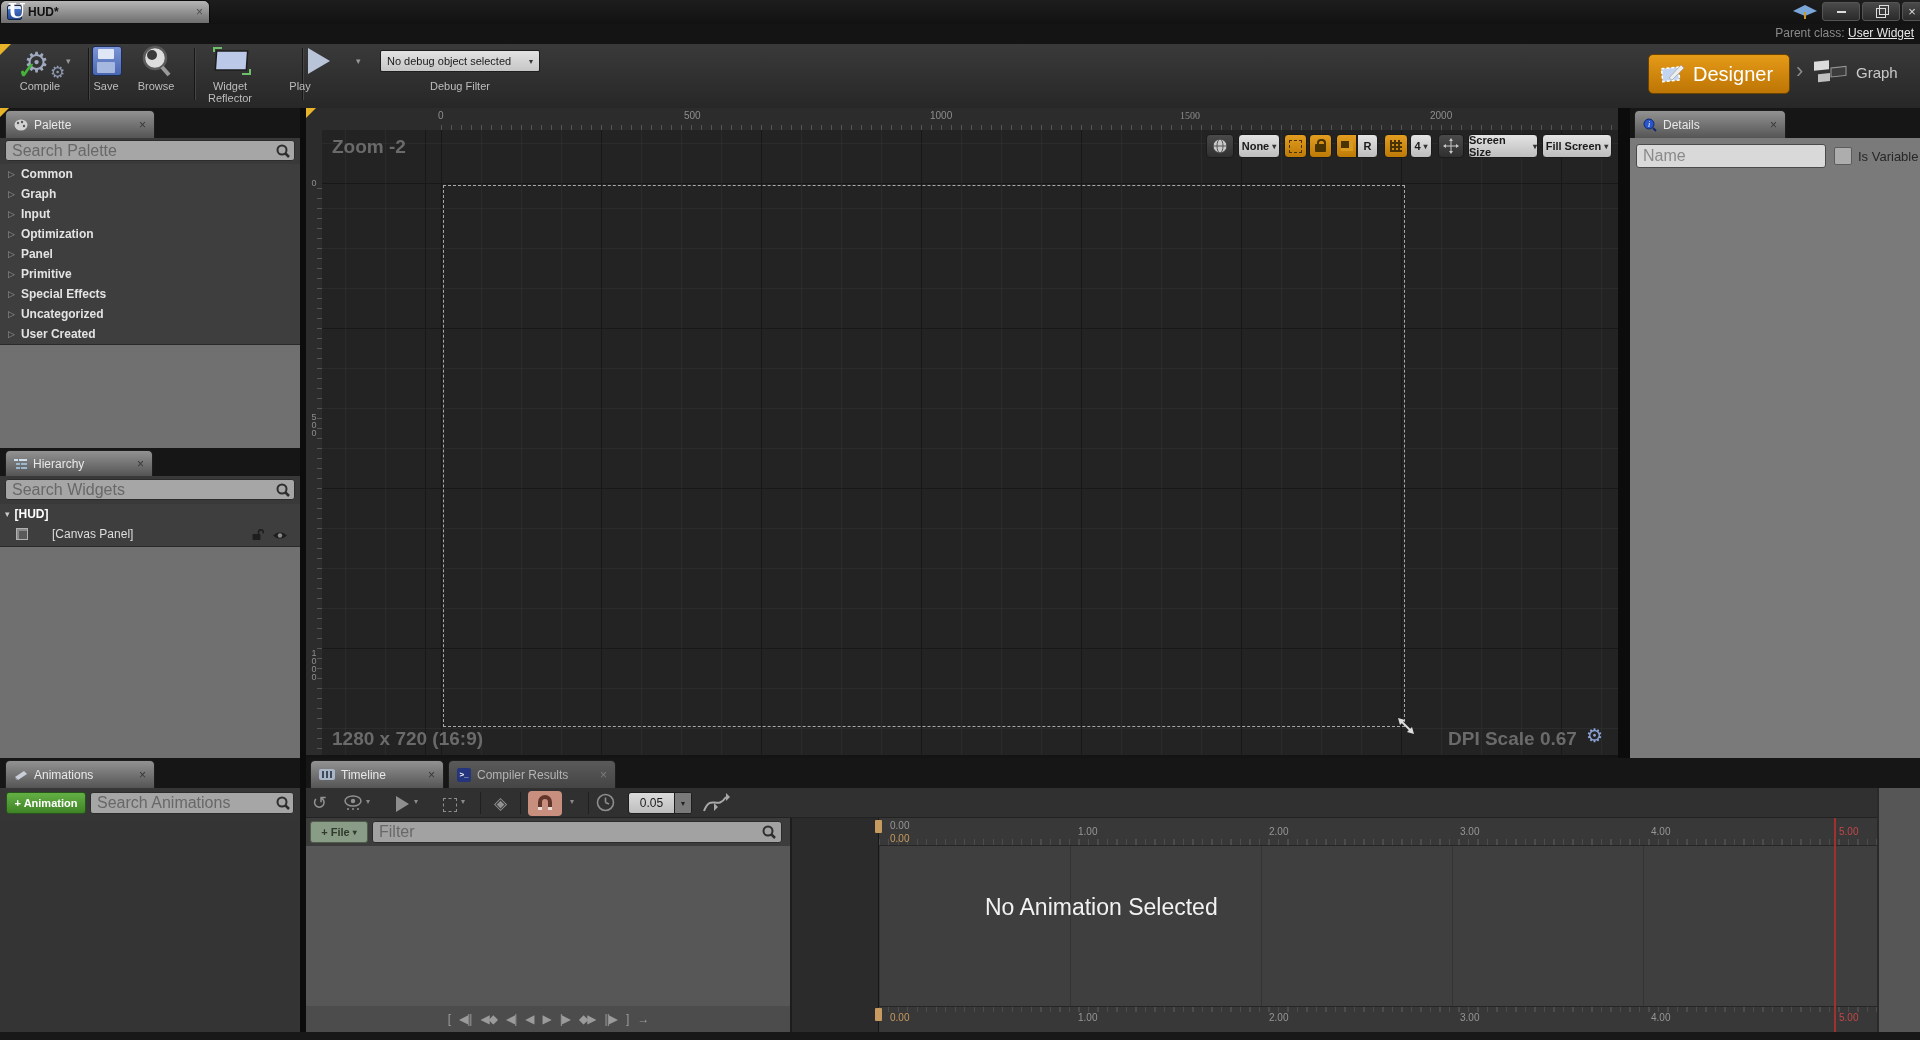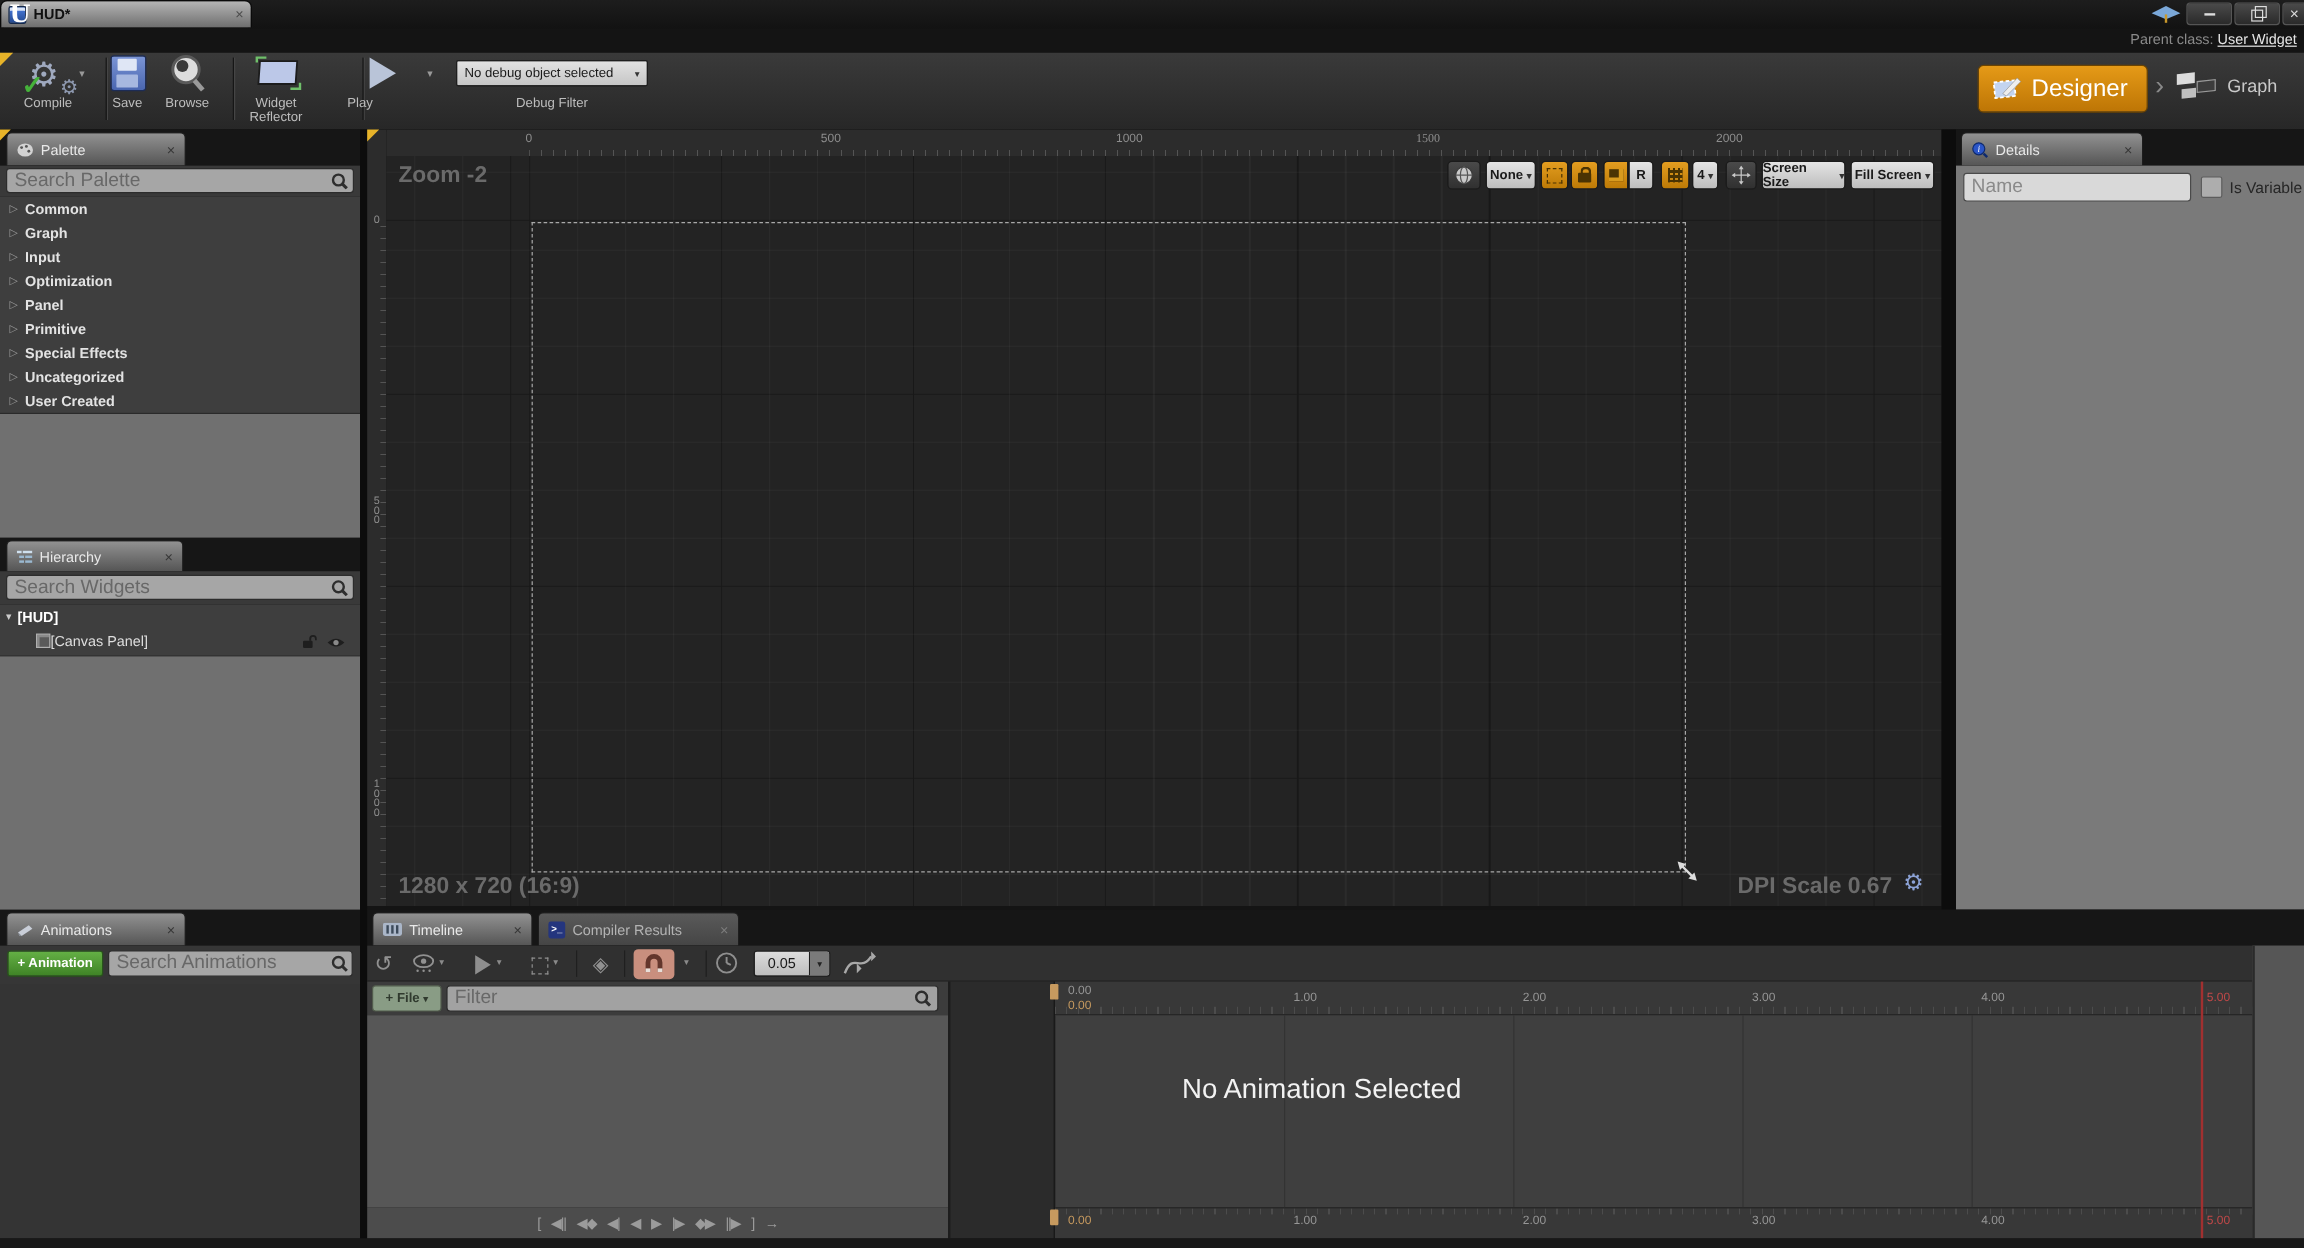--- a/index.html
+++ b/index.html
@@ -229,21 +229,21 @@
   <input class="sinput" style="left: 5px; top: 479px; width: 290px; height: 21px;" placeholder="Search Widgets">
   <svg class="mag" style="left:276px;top:483px;" width="14" height="14">
       <circle cx="6" cy="6" r="4.5" fill="none" stroke="#2e2e2e" stroke-width="2"></circle>
       <line x1="9" y1="9" x2="13" y2="13" stroke="#2e2e2e" stroke-width="2.5"></line>
     </svg>
   <div class="abs" style="left:0;top:504px;width:300px;height:42px;background:#3e3e3e;">
     <div class="flex" style="height:20px;gap:5px;padding-left:5px;">
       <span style="font-size:9px;color:#ccc;">▾</span>
       <span style="font-size:12px;font-weight:bold;color:#fff;">[HUD]</span>
     </div>
-    <div class="flex" style="height:20px;gap:0;padding-left:30px;position:relative;">
+    <div class="flex" style="height:20px;gap:24px;padding-left:16px;position:relative;">
       <span style="display:inline-block;width:10px;height:10px;border:1px solid #b0b0b0;background:#5a5a5a;box-shadow:inset 2px 2px 0 #8a8a8a;"></span>
       <span style="font-size:12px;color:#dedede;">[Canvas Panel]</span>
       <svg style="position:absolute;right:36px;top:5px;" width="13" height="12">
           <path d="M7.5 5 V3.3 a2.4 2.4 0 0 1 4.8 0 V4.6" fill="none" stroke="#1e1e1e" stroke-width="1.6"></path>
           <rect x="1.5" y="5" width="8" height="6" rx="1" fill="#1e1e1e"></rect>
         </svg>
       <svg style="position:absolute;right:12px;top:6px;" width="16" height="11">
           <path d="M1 5.5 Q8 -1 15 5.5 Q8 12 1 5.5 Z" fill="#1e1e1e"></path>
           <circle cx="8" cy="5.5" r="2.2" fill="#8a8a8a"></circle>
         </svg>

